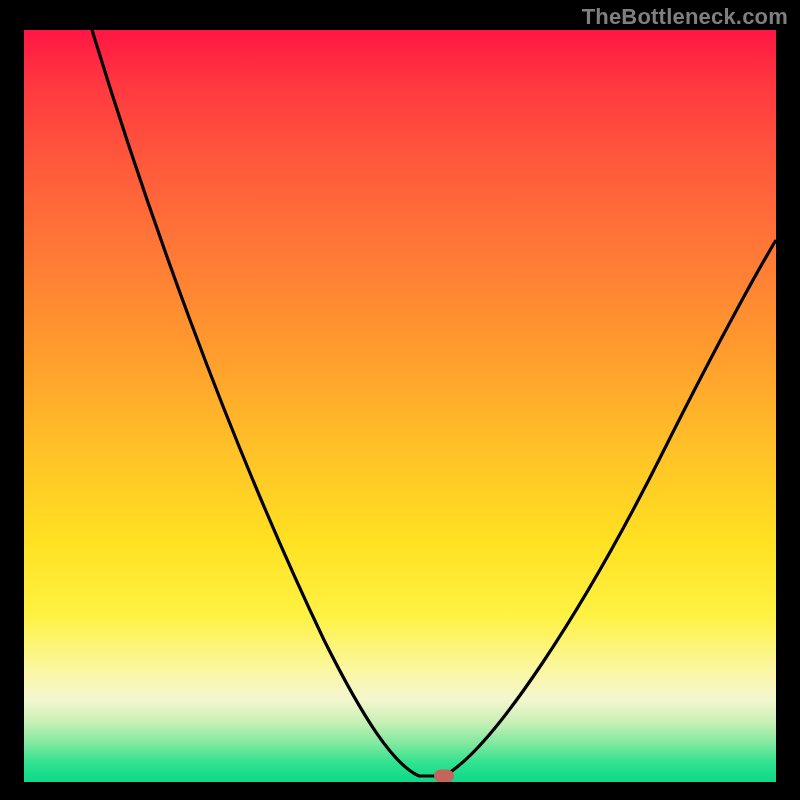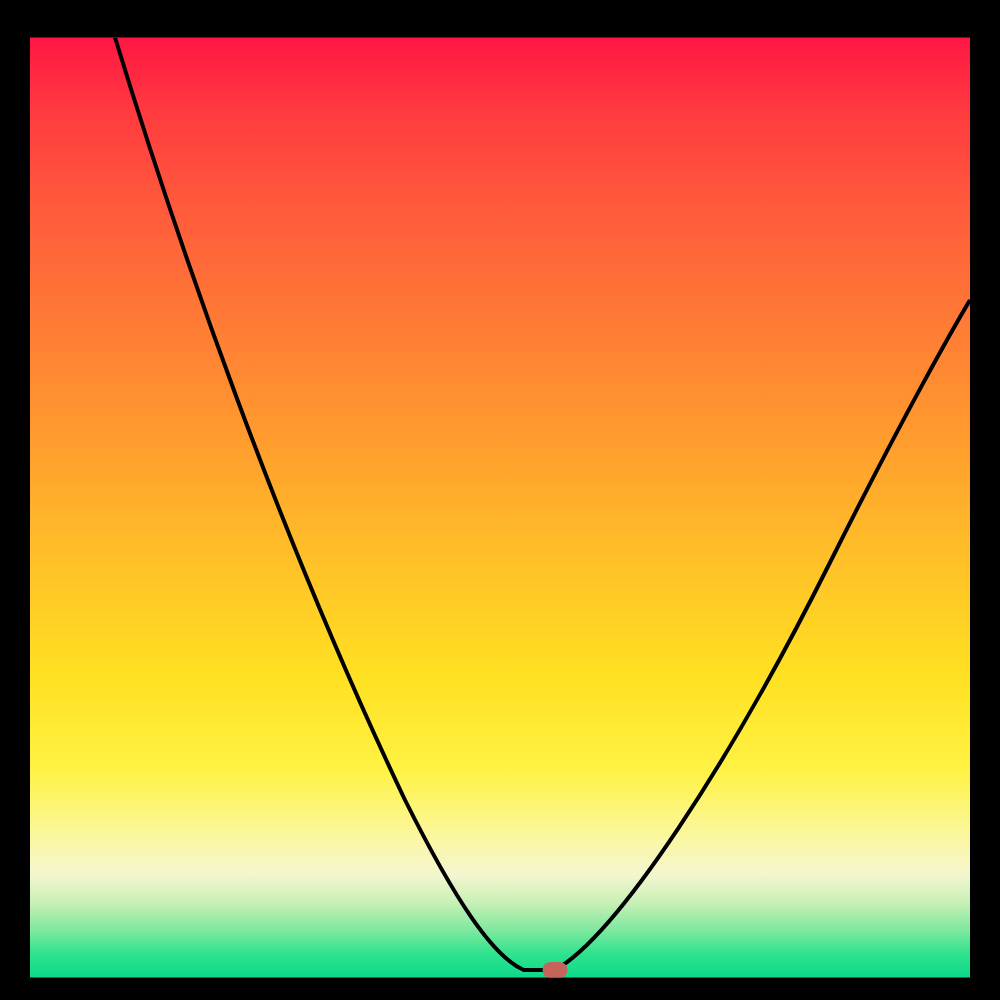--- a/index.html
+++ b/index.html
@@ -68,20 +68,21 @@
     border-radius: 7px;
     background: #c6645c;
     z-index: 4;
     transform: translate(-50%, -50%);
   }
 </style>
 </head>
 <body>
 <div class="container">
 
+  <div class="watermark">TheBottleneck.com</div>
 
   <div class="plot-area">
 
     <svg class="curve" viewBox="0 0 752 752" preserveAspectRatio="none">
 
       <path d="M 68 0
                C 120 170, 200 400, 300 610
                C 340 690, 370 735, 395 746
                L 420 746" fill="none" stroke="#000" stroke-width="3.2"></path>
 

